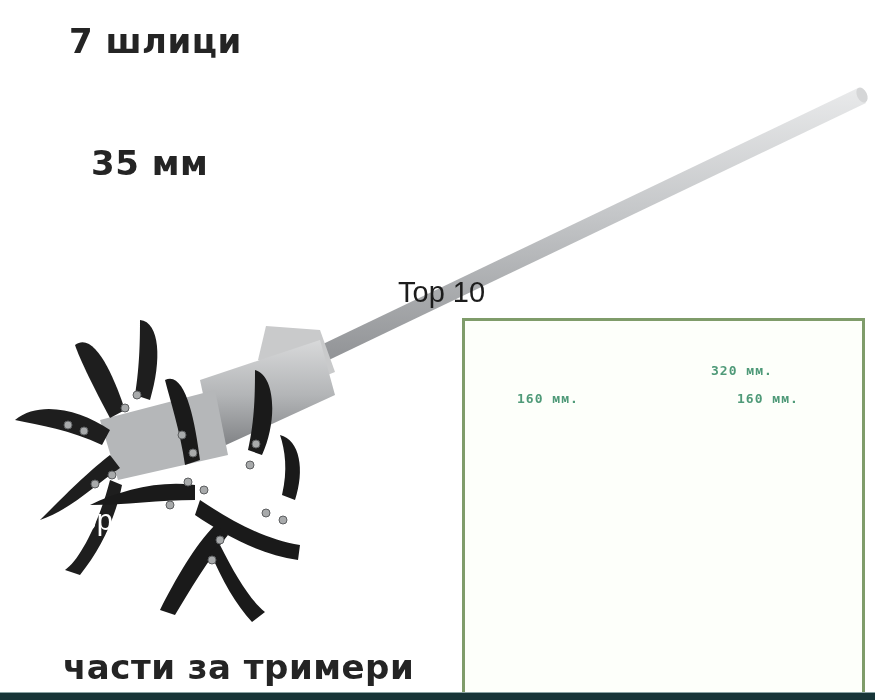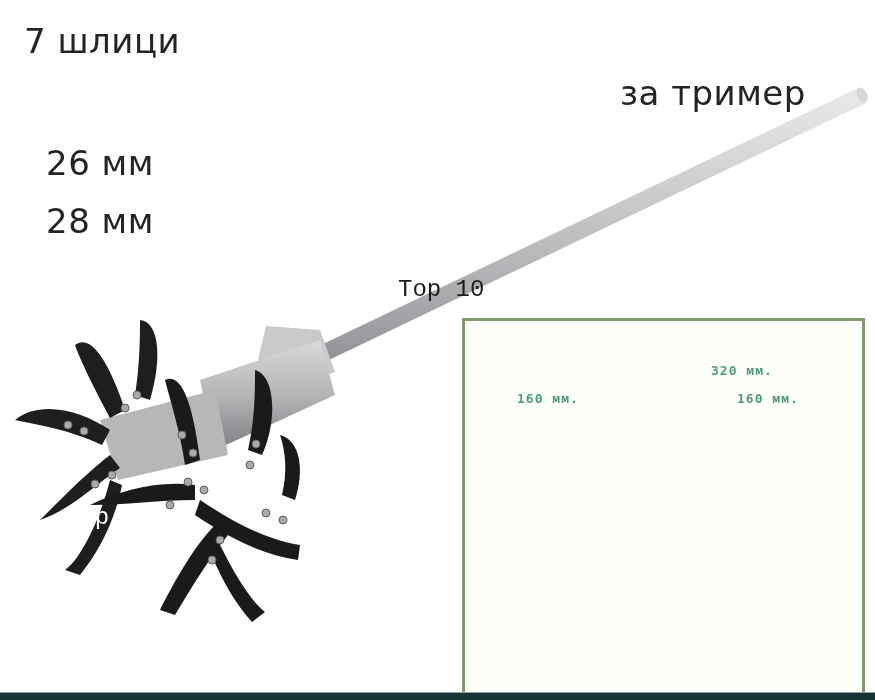--- a/index.html
+++ b/index.html
@@ -6,27 +6,27 @@
   body {
     width: 875px; height: 700px; overflow: hidden;
     background: #ffffff; position: relative;
     font-family: "DejaVu Sans", "Liberation Sans", sans-serif;
     color: #222222;
   }
   .stage { position: absolute; inset: 0; }
   .label {
     position: absolute; font-size: 34px; line-height: 1;
     color: #242424; white-space: nowrap; letter-spacing: 0.5px;
-    font-family: "DejaVu Sans", sans-serif; font-weight: 400;
+    font-family: "DejaVu Sans", sans-serif; font-weight: 700; margin-left: 45px;
   }
   .spec { left: 24px; }
   .spec.indent { left: 46px; }
   .watermark {
-    position: absolute; font-size: 24px; line-height: 1; white-space: nowrap;
-    font-family: Liberation Mono, monospace; font-weight: 300;
+    position: absolute; font-size: 29px; line-height: 1; white-space: nowrap;
+    font-family: Liberation Sans, sans-serif; font-weight: 300;
   }
   .wm-dark { color: #1c1c1c; }
   .wm-light { color: #ffffff; }
   .panel {
     position: absolute; left: 462px; top: 318px; width: 403px; height: 414px;
     border: 3px solid #7f9c6a; box-sizing: border-box; background: #fdfffa;
   }
   .dim-text {
     position: absolute; font-family: "DejaVu Sans Mono", monospace;
     font-weight: bold; font-size: 13px; color: #4f9a78; letter-spacing: 1px;
@@ -127,30 +127,29 @@
       <polygon points="765,565 790,590 760,615 745,590" fill="#2e2e2e"></polygon>
 
       <line x1="482" y1="385" x2="838" y2="385" stroke="#4c6f62" stroke-width="2"></line>
       <line x1="482" y1="378" x2="482" y2="392" stroke="#4c6f62" stroke-width="2"></line>
       <line x1="838" y1="378" x2="838" y2="392" stroke="#4c6f62" stroke-width="2"></line>
       <line x1="694" y1="382" x2="694" y2="394" stroke="#4c6f62" stroke-width="1.5"></line>
     </g>
   </svg>
 
   <div class="label spec" style="top:24px;">7 шлици</div>
-  <div class="label spec indent" style="top:146px;">26 мм</div>
-  <div class="label spec indent" style="top:204px;">28 мм</div>
+  <div class="label spec indent" style="top:146px;">35 мм</div>
 
-  <div class="label" style="left:620px; top:76px;">за тример</div>
 
   <div class="watermark wm-dark" style="left:398px; top:278px;">Top 10</div>
   <div class="watermark wm-light" style="left:66px; top:506px;">Top 10</div>
   <div class="watermark wm-dark" style="left:608px; top:588px;">Top 10</div>
 
   <div class="panel">
     <div class="dim-text" style="left:246px; top:42px;">320 мм.</div>
     <div class="dim-text" style="left:52px; top:70px;">160 мм.</div>
     <div class="dim-text" style="left:272px; top:70px;">160 мм.</div>
   </div>
 
+  <div class="label" style="left:18px; top:650px;">части за тримери</div>
 
   <div class="bottom-bar"></div>
 </div>
 
 </body></html>

